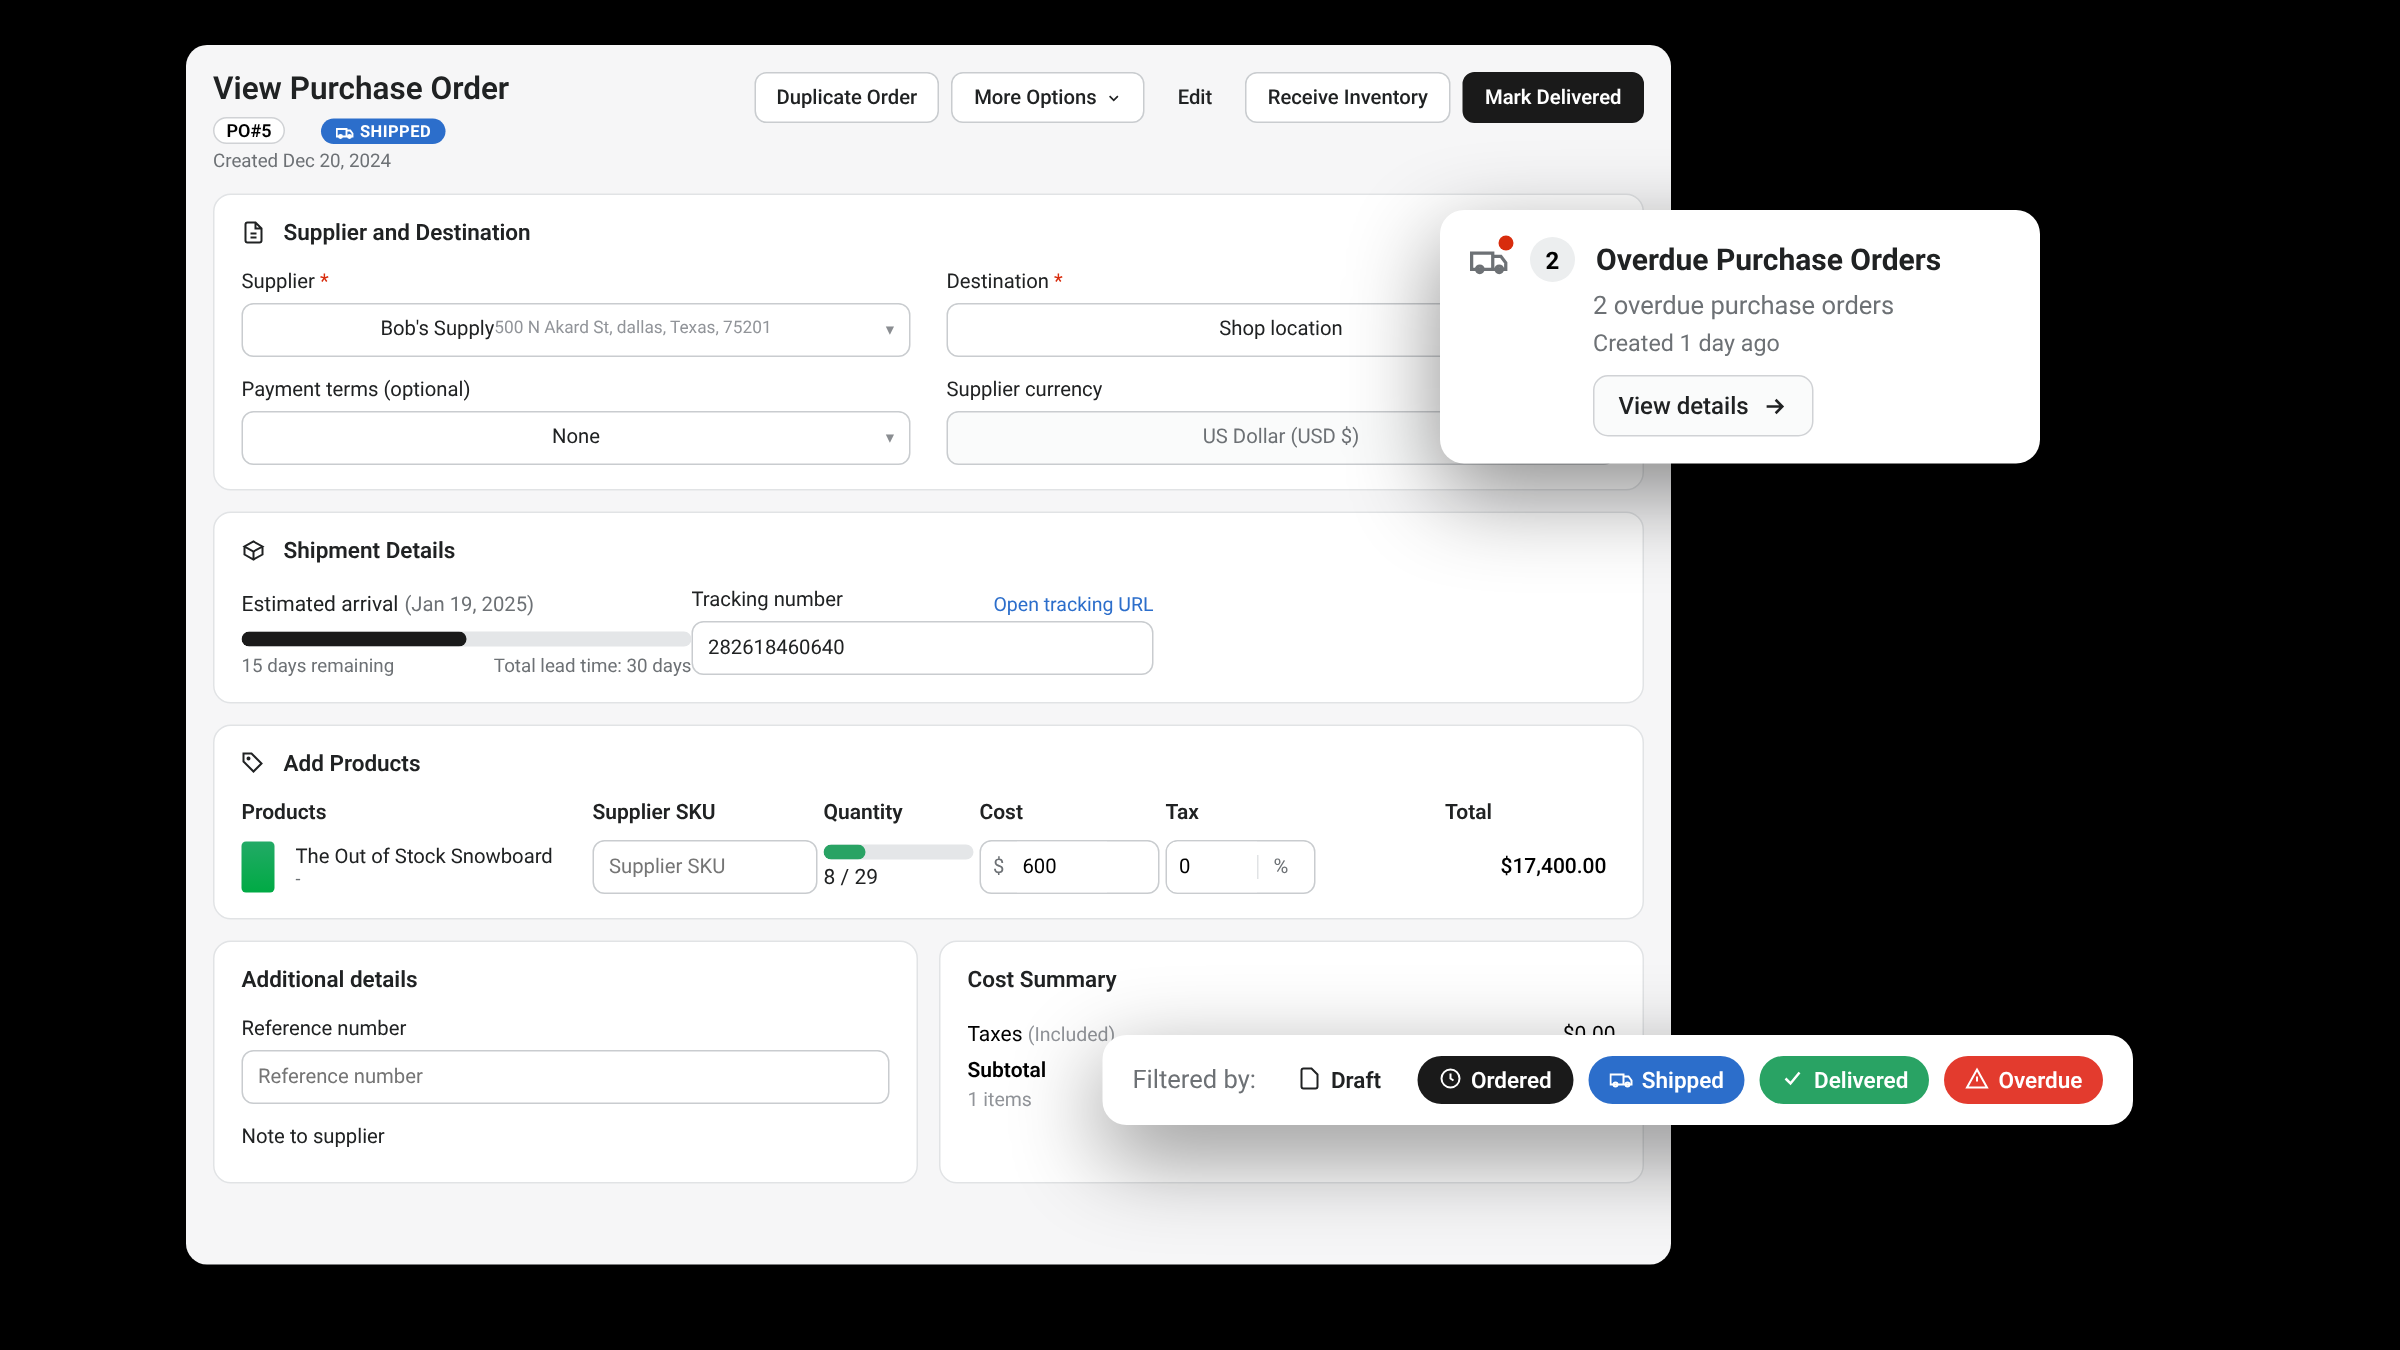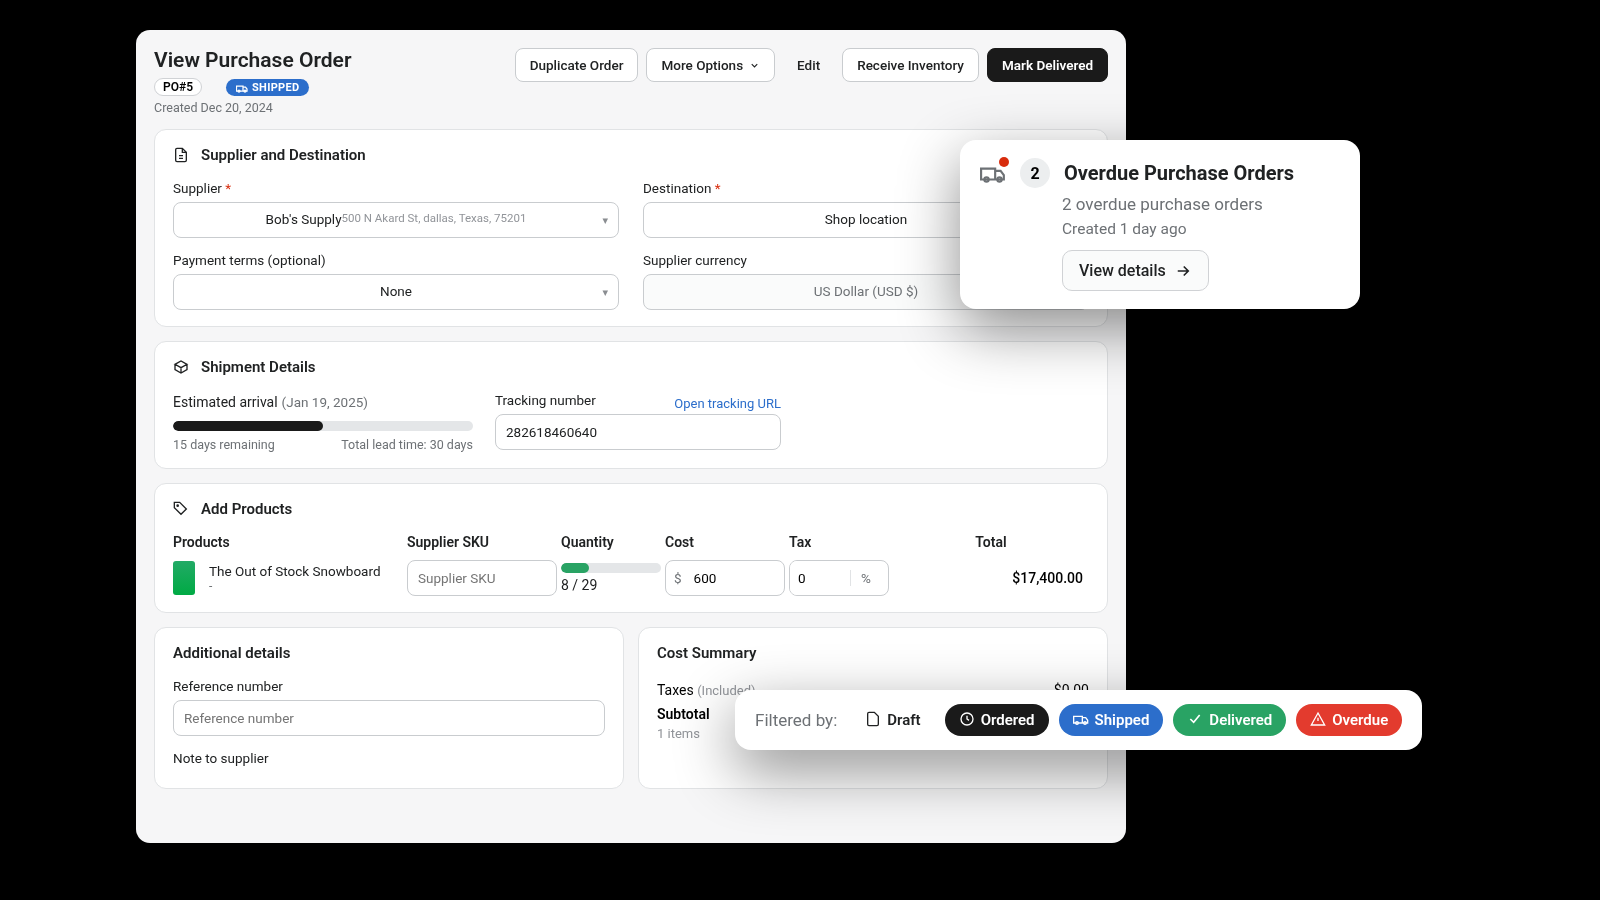--- a/index.html
+++ b/index.html
@@ -1,17 +1,17 @@
 <!DOCTYPE html>
 <html><head>
 <meta charset="utf-8">
 <style>
 *{box-sizing:border-box;margin:0;padding:0;font-family:-apple-system,BlinkMacSystemFont,"Segoe UI",Roboto,sans-serif}
 body{background:#000;width:1600px;height:900px;position:relative;overflow:hidden}
-.app{position:absolute;left:136px;top:30px;width:990px;background:#f6f6f7;border-radius:14px;padding:18px 18px 40px}
+.app{position:absolute;left:124px;top:30px;width:990px;background:#f6f6f7;border-radius:14px;padding:18px 18px 40px}
 .hdr{display:flex;justify-content:space-between;align-items:flex-start;margin-bottom:14px}
 .title{font-size:21px;font-weight:600;color:#202223;margin-bottom:6px}
 .meta-row{display:flex;gap:24px;align-items:flex-end;margin-bottom:4px}
 .po-badge{background:#fff;border:1px solid #d0d2d5;border-radius:10px;padding:1px 8px;font-size:12px;font-weight:600}
 .status-badge{background:#2c6ecb;color:#fff;border-radius:10px;padding:2px 10px;font-size:11px;font-weight:700;display:inline-flex;gap:4px;align-items:center;letter-spacing:.3px}
 .created{font-size:12.5px;color:#6d7175}
 .actions{display:flex;gap:8px}
 .btn{border:1px solid #c9cccf;background:#fff;border-radius:8px;padding:8px 14px;font-size:13.5px;font-weight:500;color:#202223;cursor:pointer;display:inline-flex;align-items:center;gap:6px}
 .btn-ghost{border:none;background:transparent}
 .btn-primary{background:#1a1a1a;color:#fff;border-color:#1a1a1a;font-weight:600}
@@ -19,21 +19,21 @@
 .card-title{display:flex;gap:12px;align-items:center;font-size:15px;font-weight:600;color:#202223;margin-bottom:16px}
 .row2{display:grid;grid-template-columns:1fr 1fr;gap:24px}
 .field-label{font-size:13.5px;color:#202223;margin-bottom:6px;display:block}
 .req{color:#d82c0d}
 .select{border:1px solid #c9cccf;border-radius:8px;padding:8px 10px;font-size:13.5px;color:#202223;background:#fff;position:relative;display:flex;flex-direction:row;justify-content:center;min-height:36px}
 .select .main{font-size:13.5px}
 .select .sub{font-size:11.5px;color:#919499}
 .chev{position:absolute;right:10px;top:50%;transform:translateY(-50%);color:#8a8d91;font-size:11px}
 .sel-disabled{background:#fafbfb;color:#6d7175}
 .mt{margin-top:14px}
-.ship-grid{display:grid;grid-template-columns:300px 1fr 1fr;gap:22px;align-items:start}
+.ship-grid{display:grid;grid-template-columns:300px 1fr 1fr;align-items:start}
 .eta-label{font-size:14px;color:#202223}
 .eta-date{color:#6d7175;font-size:13.5px}
 .bar{height:10px;border-radius:5px;background:#e4e6e8;margin:10px 0 6px;position:relative;overflow:hidden}
 .bar-fill{position:absolute;left:0;top:0;bottom:0;background:#1a1a1a;border-radius:5px}
 .bar-meta{display:flex;justify-content:space-between;font-size:12.5px;color:#6d7175}
 .sublabel{font-size:13.5px;color:#202223;margin-bottom:6px}
 .link{color:#2c6ecb;font-size:13px;cursor:pointer}
 .ship-head{display:flex;justify-content:space-between;align-items:center}
 .input{border:1px solid #c9cccf;border-radius:8px;padding:9px 10px;font-size:13.5px;width:100%;color:#202223}
 .prod-head{display:grid;grid-template-columns:230px 150px 100px 120px 100px 1fr;gap:4px;font-size:14px;font-weight:600;color:#202223;margin-bottom:10px}

